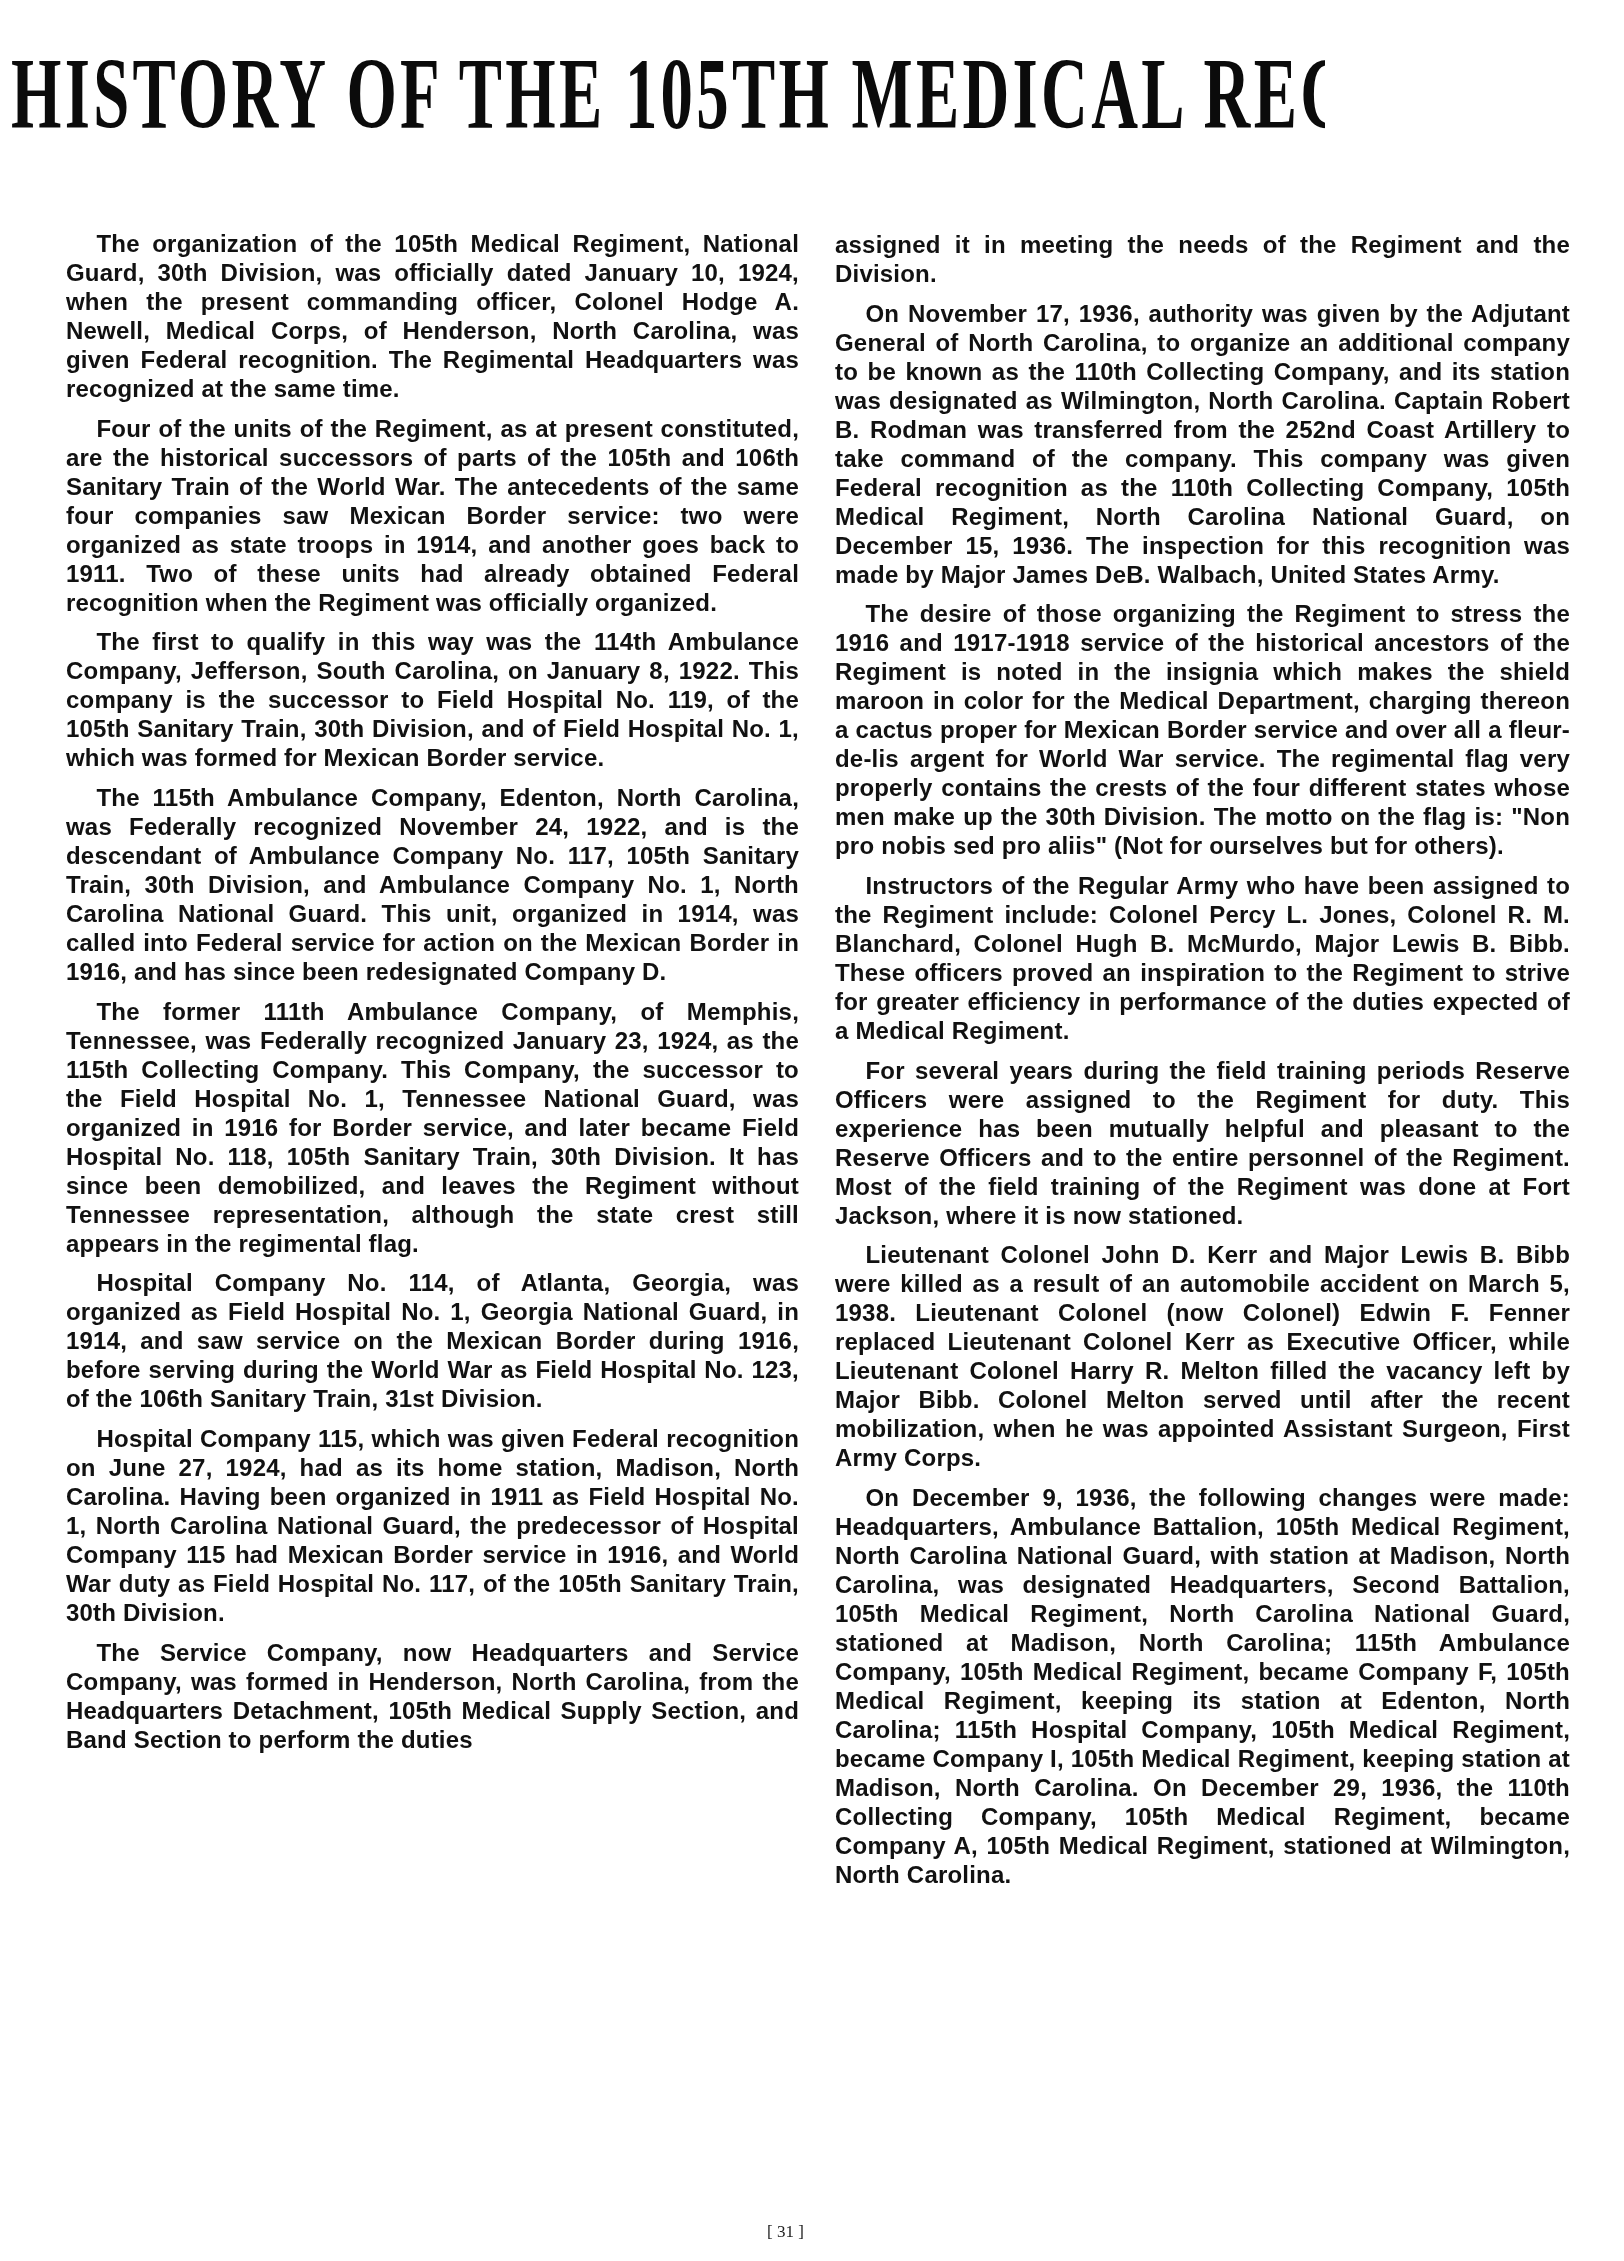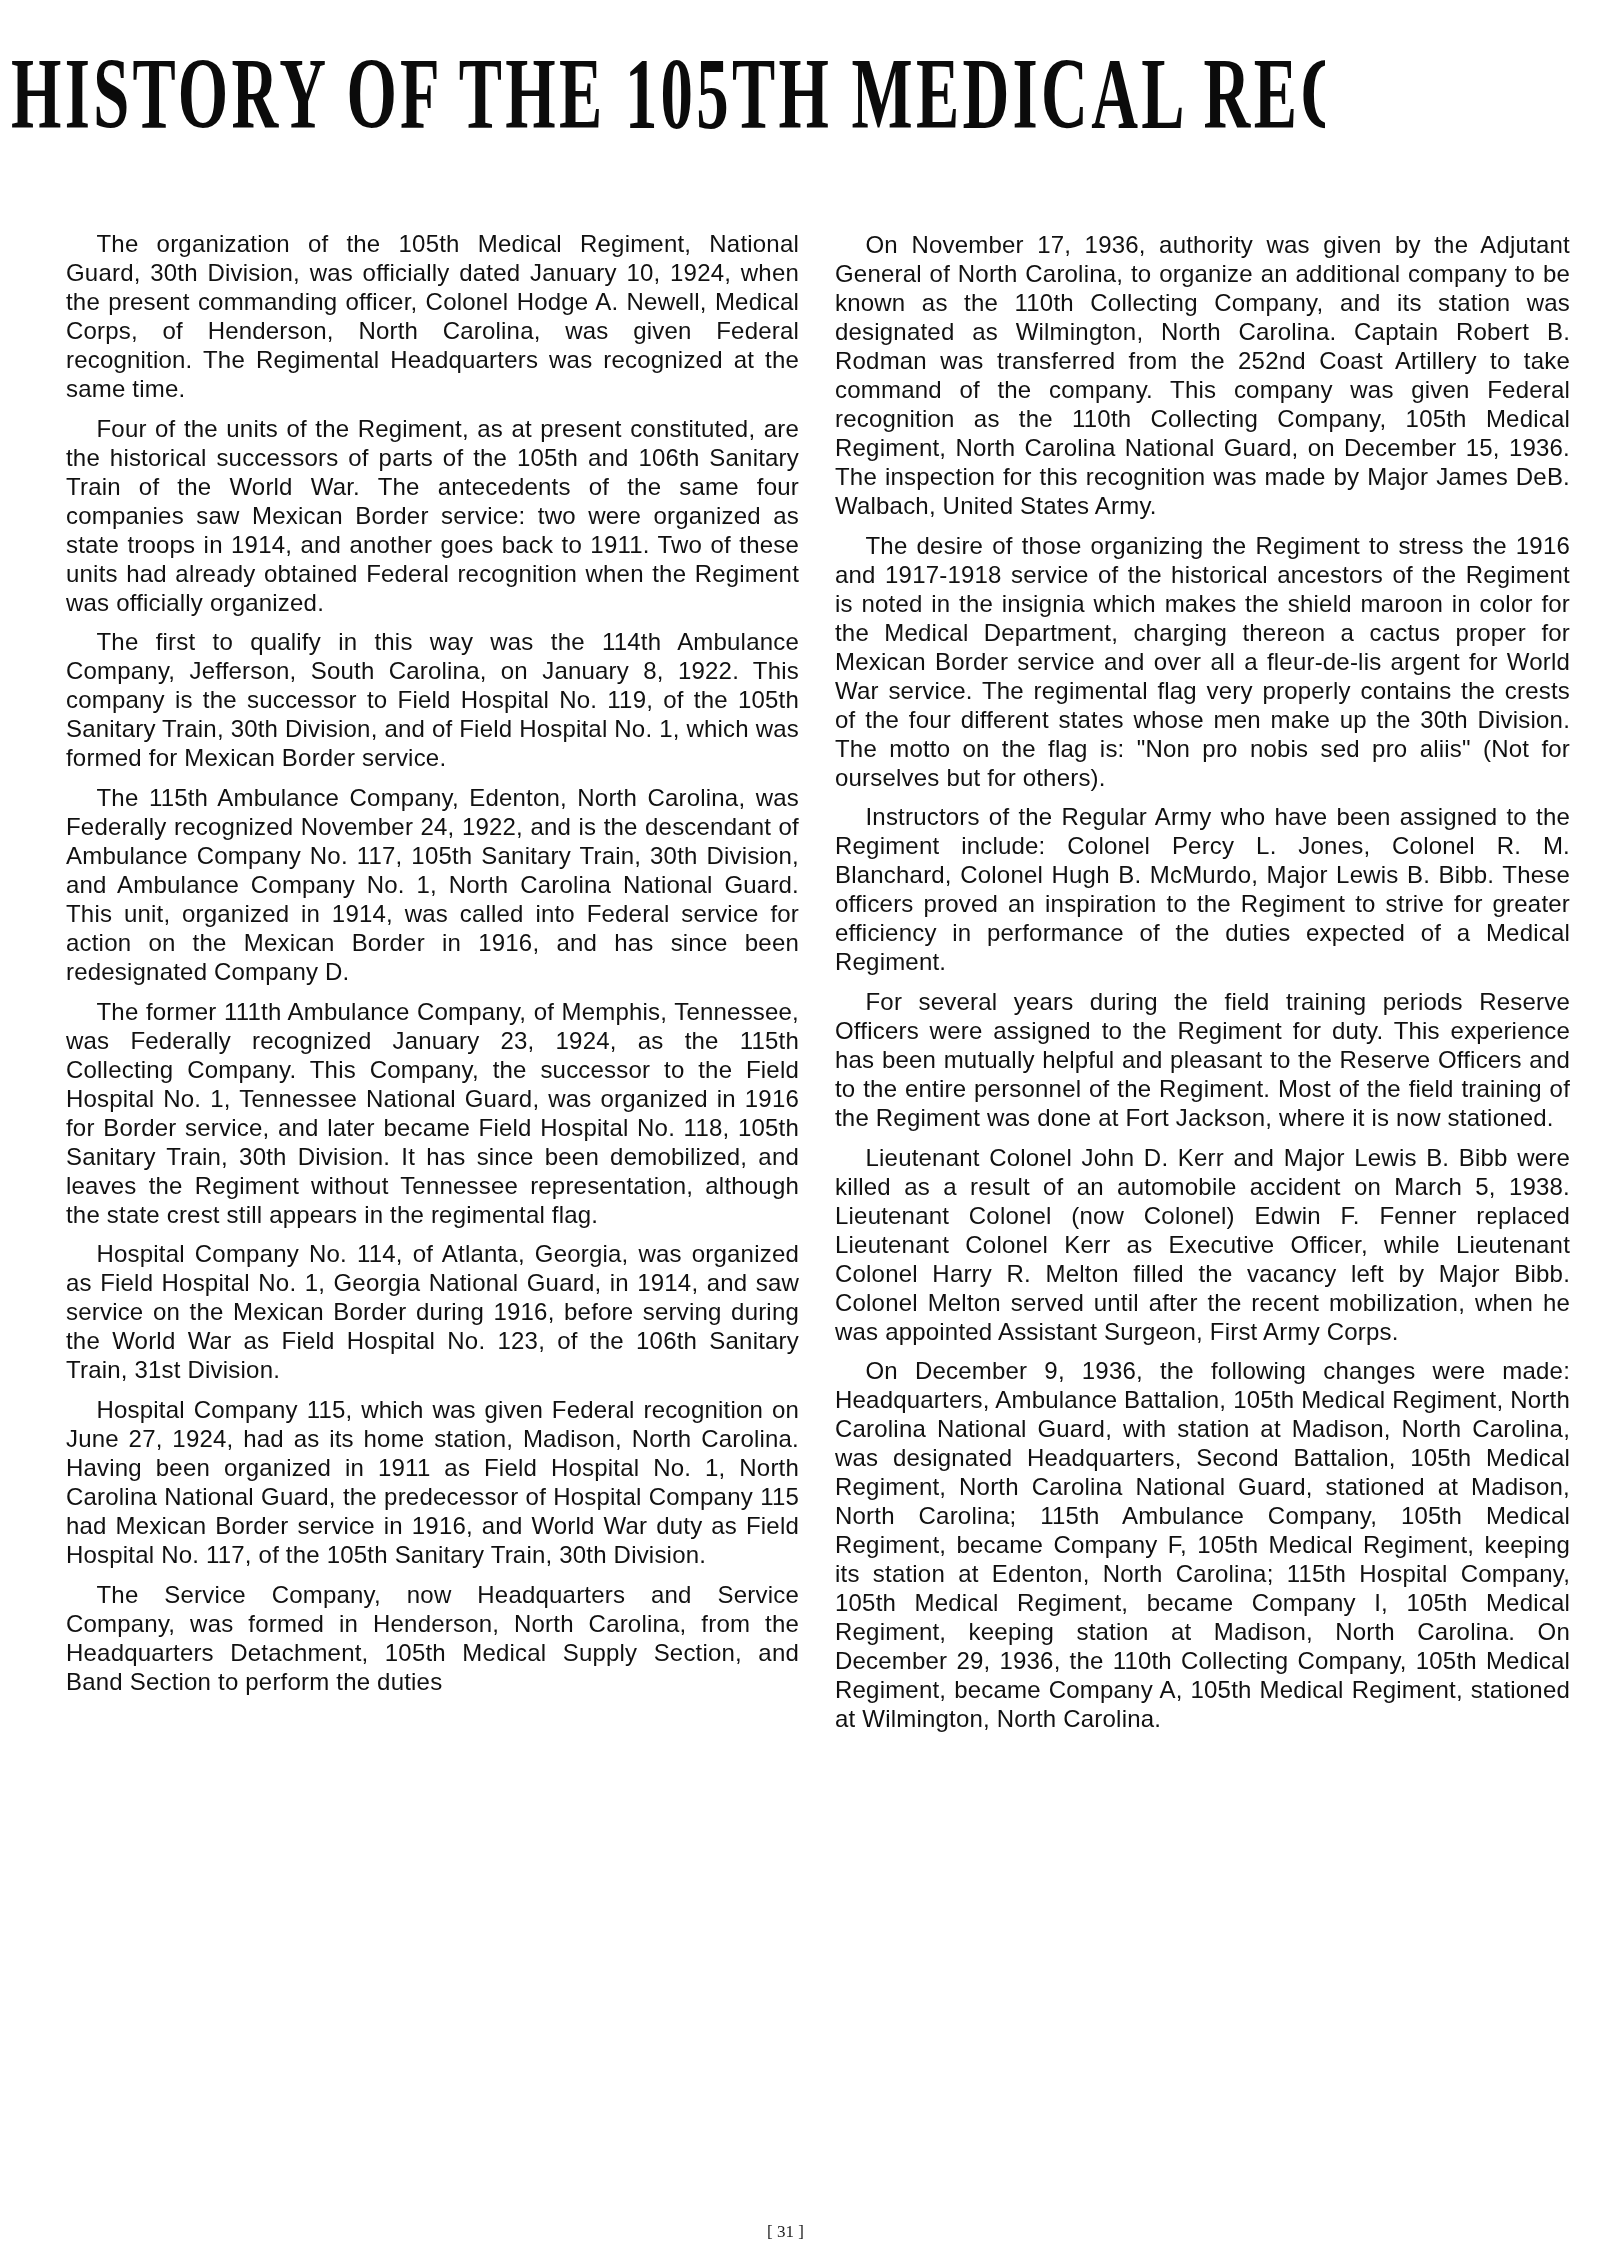--- a/index.html
+++ b/index.html
@@ -42,20 +42,21 @@
     .col-left { left: 66px; }
     .col-right { left: 835px; width: 735px; top: 230px; }
     .para {
       margin: 0 0 10.7px 0;
       font-size: 24px;
       line-height: 29px;
       text-align: justify;
       text-indent: 30.5px;
       hyphens: manual;
       letter-spacing: 0.2px;
+      font-weight: bold;
     }
     .para.cont { text-indent: 0; }
     .page-number {
       position: absolute;
       left: 0;
       width: 1571px;
       top: 2222px;
       text-align: center;
       font-family: "Liberation Serif", "DejaVu Serif", serif;
       font-size: 17px;
@@ -74,20 +75,21 @@
   <p class="para">Four of the units of the Regiment, as at present constituted, are the historical successors of parts of the 105th and 106th Sanitary Train of the World War. The antecedents of the same four companies saw Mexican Border service: two were organized as state troops in 1914, and another goes back to 1911.  Two of these units had already obtained Federal recognition when the Regiment was officially organized.</p>
   <p class="para">The first to qualify in this way was the 114th Ambulance Company, Jefferson, South Carolina, on January 8, 1922.  This company is the successor to Field Hospital No. 119, of the 105th Sanitary Train, 30th Division, and of Field Hospital No. 1, which was formed for Mexican Border service.</p>
   <p class="para">The 115th Ambulance Company, Edenton, North Carolina, was Federally recognized November 24, 1922, and is the descendant of Ambulance Company No. 117, 105th Sanitary Train, 30th Division, and Ambulance Company No. 1, North Carolina National Guard.  This unit, organized in 1914, was called into Federal service for action on the Mexican Border in 1916, and has since been redesignated Company D.</p>
   <p class="para">The former 111th Ambulance Company, of Memphis, Tennessee, was Federally recognized January 23, 1924, as the 115th Collecting Company.  This Company, the successor to the Field Hospital No. 1, Tennessee National Guard, was organized in 1916 for Border service, and later became Field Hospital No. 118, 105th Sanitary Train, 30th Division.  It has since been demobilized, and leaves the Regiment without Tennessee representation, although the state crest still appears in the regimental flag.</p>
   <p class="para">Hospital Company No. 114, of Atlanta, Georgia, was organized as Field Hospital No. 1, Georgia National Guard, in 1914, and saw service on the Mexican Border during 1916, before serving during the World War as Field Hospital No. 123, of the 106th Sanitary Train, 31st Division.</p>
   <p class="para">Hospital Company 115, which was given Federal recognition on June 27, 1924, had as its home station, Madison, North Carolina.  Having been organized in 1911 as Field Hospital No. 1, North Carolina National Guard, the predecessor of Hospital Company 115 had Mexican Border service in 1916, and World War duty as Field Hospital No. 117, of the 105th Sanitary Train, 30th Division.</p>
   <p class="para">The Service Company, now Headquarters and Service Company, was formed in Henderson, North Carolina, from the Headquarters Detachment, 105th Medical Supply Section, and Band Section to perform the duties</p>
 </div>
 
 <div class="column col-right">
+  <p class="para cont">assigned it in meeting the needs of the Regiment and the Division.</p>
   <p class="para">On November 17, 1936, authority was given by the Adjutant General of North Carolina, to organize an additional company to be known as the 110th Collecting Company, and its station was designated as Wilmington, North Carolina.  Captain Robert B. Rodman was transferred from the 252nd Coast Artillery to take command of the company.  This company was given Federal recognition as the 110th Collecting Company, 105th Medical Regiment, North Carolina National Guard, on December 15, 1936.  The inspection for this recognition was made by Major James DeB. Walbach, United States Army.</p>
   <p class="para">The desire of those organizing the Regiment to stress the 1916 and 1917-1918 service of the historical ancestors of the Regiment is noted in the insignia which makes the shield maroon in color for the Medical Department, charging thereon a cactus proper for Mexican Border service and over all a fleur-de-lis argent for World War service.  The regimental flag very properly contains the crests of the four different states whose men make up the 30th Division.  The motto on the flag is: "Non pro nobis sed pro aliis" (Not for ourselves but for others).</p>
   <p class="para">Instructors of the Regular Army who have been assigned to the Regiment include: Colonel Percy L. Jones, Colonel R. M. Blanchard, Colonel Hugh B. McMurdo, Major Lewis B. Bibb.  These officers proved an inspiration to the Regiment to strive for greater efficiency in performance of the duties expected of a Medical Regiment.</p>
   <p class="para">For several years during the field training periods Reserve Officers were assigned to the Regiment for duty. This experience has been mutually helpful and pleasant to the Reserve Officers and to the entire personnel of the Regiment.  Most of the field training of the Regiment was done at Fort Jackson, where it is now stationed.</p>
   <p class="para">Lieutenant Colonel John D. Kerr and Major Lewis B. Bibb were killed as a result of an automobile accident on March 5, 1938.  Lieutenant Colonel (now Colonel) Edwin F. Fenner replaced Lieutenant Colonel Kerr as Executive Officer, while Lieutenant Colonel Harry R. Melton filled the vacancy left by Major Bibb.  Colonel Melton served until after the recent mobilization, when he was appointed Assistant Surgeon, First Army Corps.</p>
   <p class="para">On December 9, 1936, the following changes were made: Headquarters, Ambulance Battalion, 105th Medical Regiment, North Carolina National Guard, with station at Madison, North Carolina, was designated Headquarters, Second Battalion, 105th Medical Regiment, North Carolina National Guard, stationed at Madison, North Carolina; 115th Ambulance Company, 105th Medical Regiment, became Company F, 105th Medical Regiment, keeping its station at Edenton, North Carolina; 115th Hospital Company, 105th Medical Regiment, became Company I, 105th Medical Regiment, keeping station at Madison, North Carolina.  On December 29, 1936, the 110th Collecting Company, 105th Medical Regiment, became Company A, 105th Medical Regiment, stationed at Wilmington, North Carolina.</p>
 </div>
 
 <div class="page-number">[ 31 ]</div>
 

